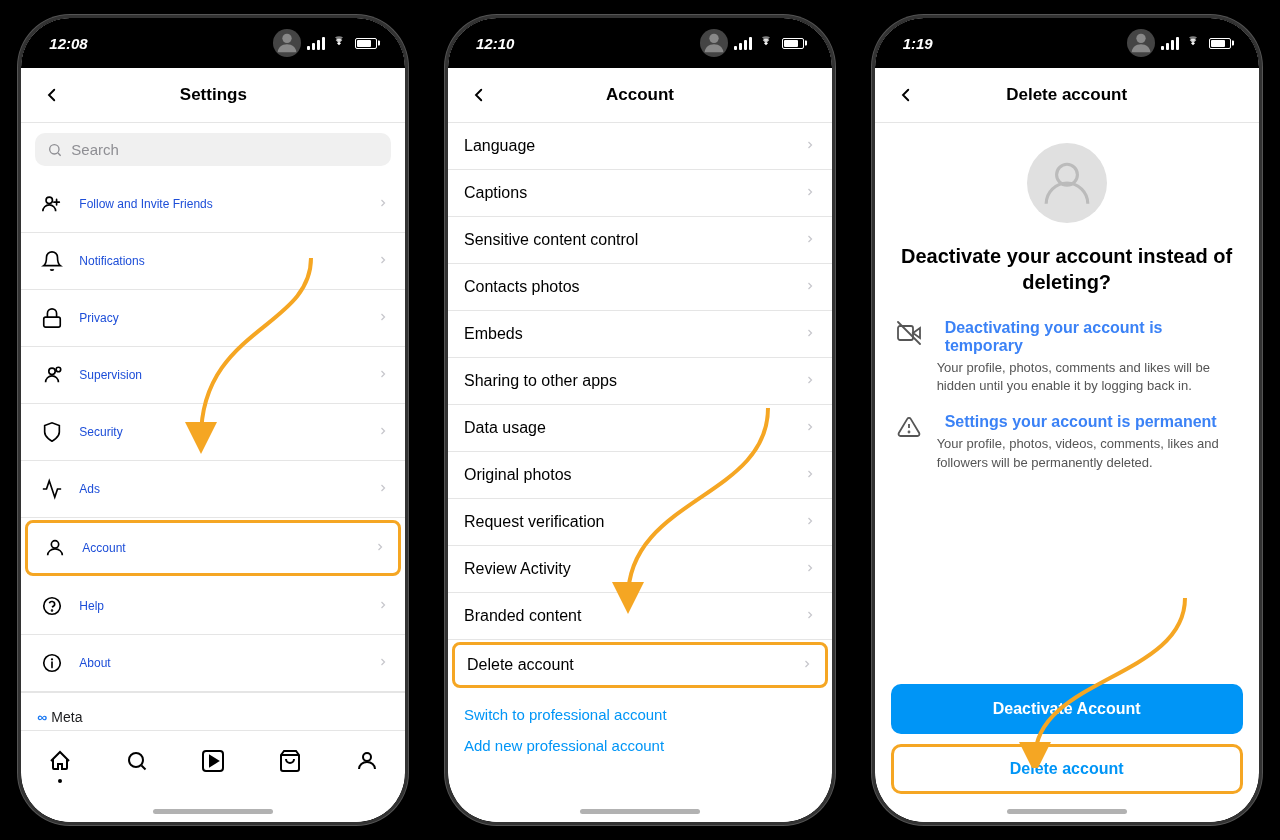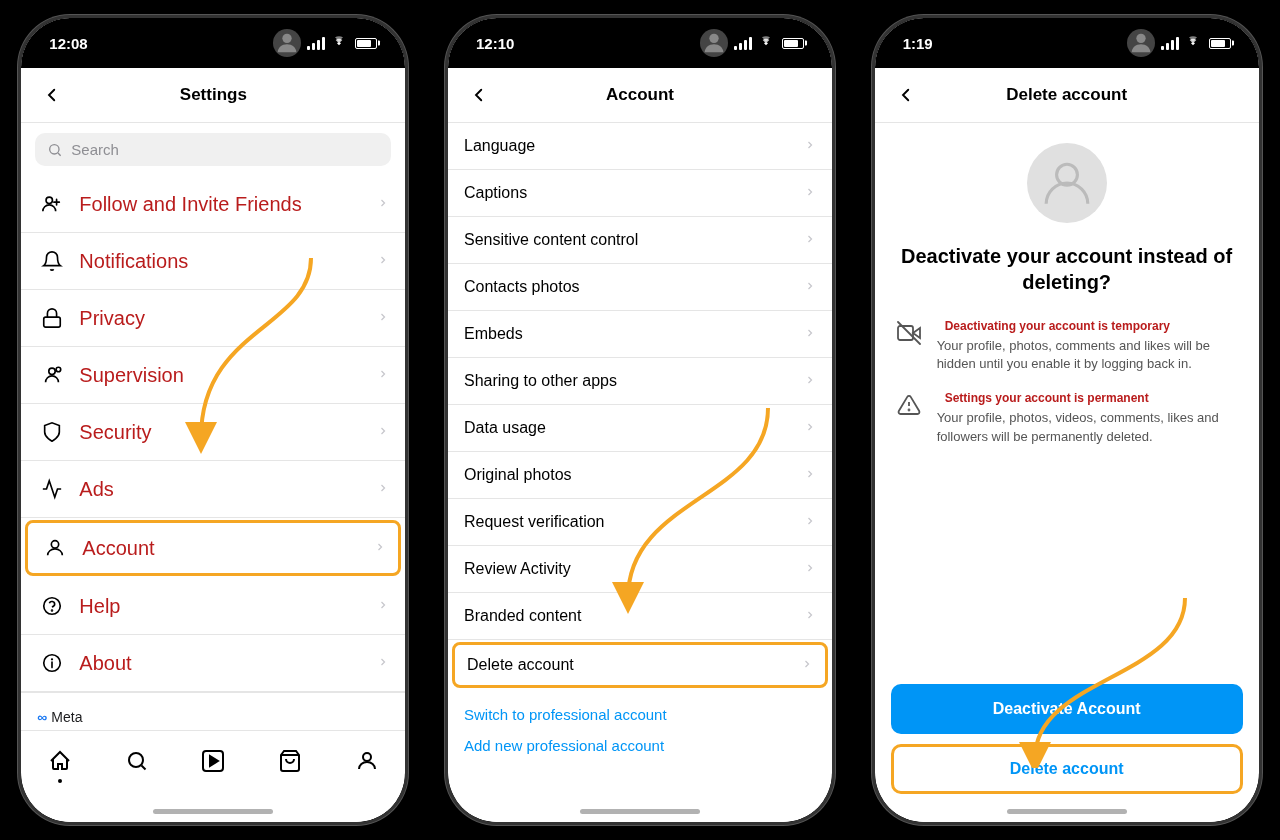--- a/index.html
+++ b/index.html
@@ -42,20 +42,21 @@
       display: flex;
       align-items: center;
       justify-content: space-between;
       padding: 0 28px;
       flex-shrink: 0;
     }
     .status-time {
       color: #fff;
       font-size: 15px;
       font-weight: 600;
+      font-style: italic;
     }
     .status-icons {
       display: flex;
       align-items: center;
       gap: 6px;
     }
     .status-avatar {
       width: 28px;
       height: 28px;
       border-radius: 50%;
@@ -181,22 +182,22 @@
       height: 30px;
       display: flex;
       align-items: center;
       justify-content: center;
       margin-right: 12px;
       flex-shrink: 0;
     }
     .item-icon svg { width: 22px; height: 22px; }
     .item-label {
       flex: 1;
-      font-size: 20px;
-      color: #b91c1c;
+      font-size: 12px;
+      color: #1d4ed8;
     }
     .item-chevron {
       color: #c7c7cc;
     }
     .item-chevron svg { width: 12px; height: 12px; }
 
     
     .settings-footer {
       padding: 16px;
       border-top: 0.5px solid #e5e5e5;
@@ -317,21 +318,21 @@
     .info-icon {
       width: 28px;
       height: 28px;
       flex-shrink: 0;
       display: flex;
       align-items: center;
       justify-content: center;
     }
     .info-icon svg { width: 24px; height: 24px; }
     .info-text { flex: 1; }
-    .info-heading { font-size: 12px; font-weight: 600; color: #b91c1c; margin-bottom: 4px; padding-left: 8px; }
+    .info-heading { font-size: 16px; font-weight: 600; color: #3b82f6; margin-bottom: 4px; padding-left: 8px; }
     .info-desc { font-size: 13px; color: #555; line-height: 1.4; }
 
     
     .action-buttons {
       padding: 10px 16px 6px;
       flex-shrink: 0;
     }
     .btn-blue {
       width: 100%;
       height: 50px;

